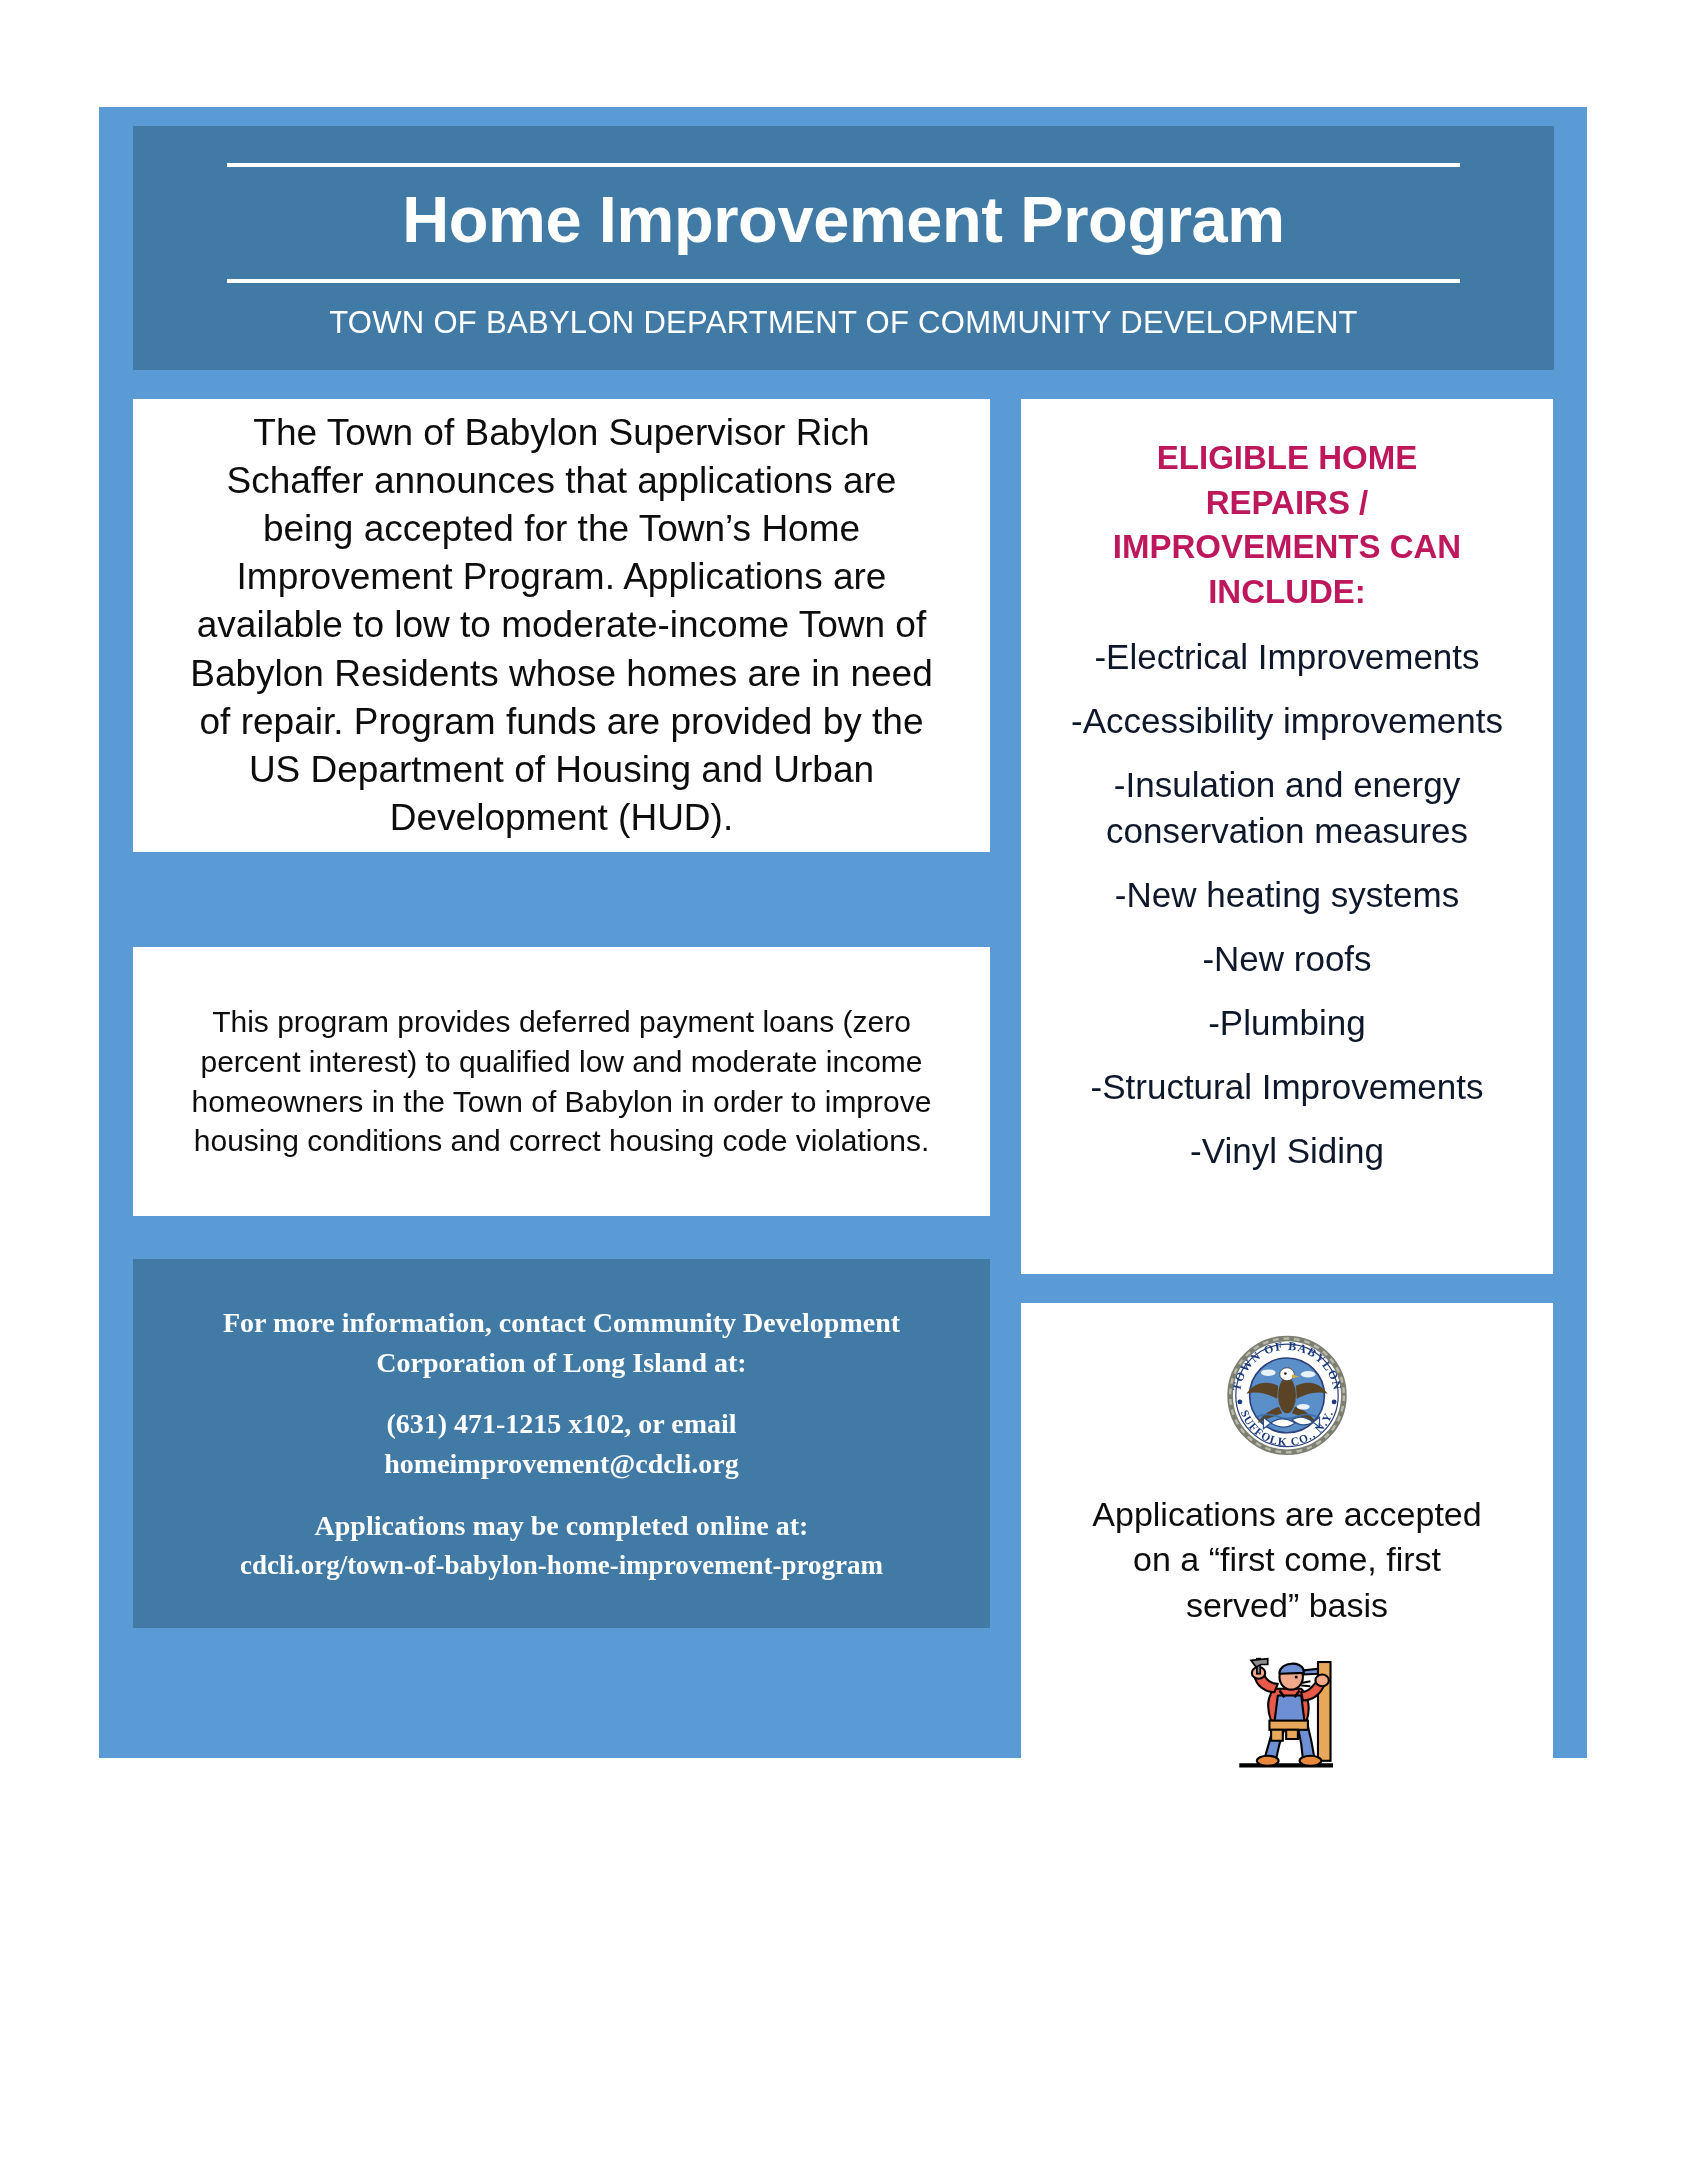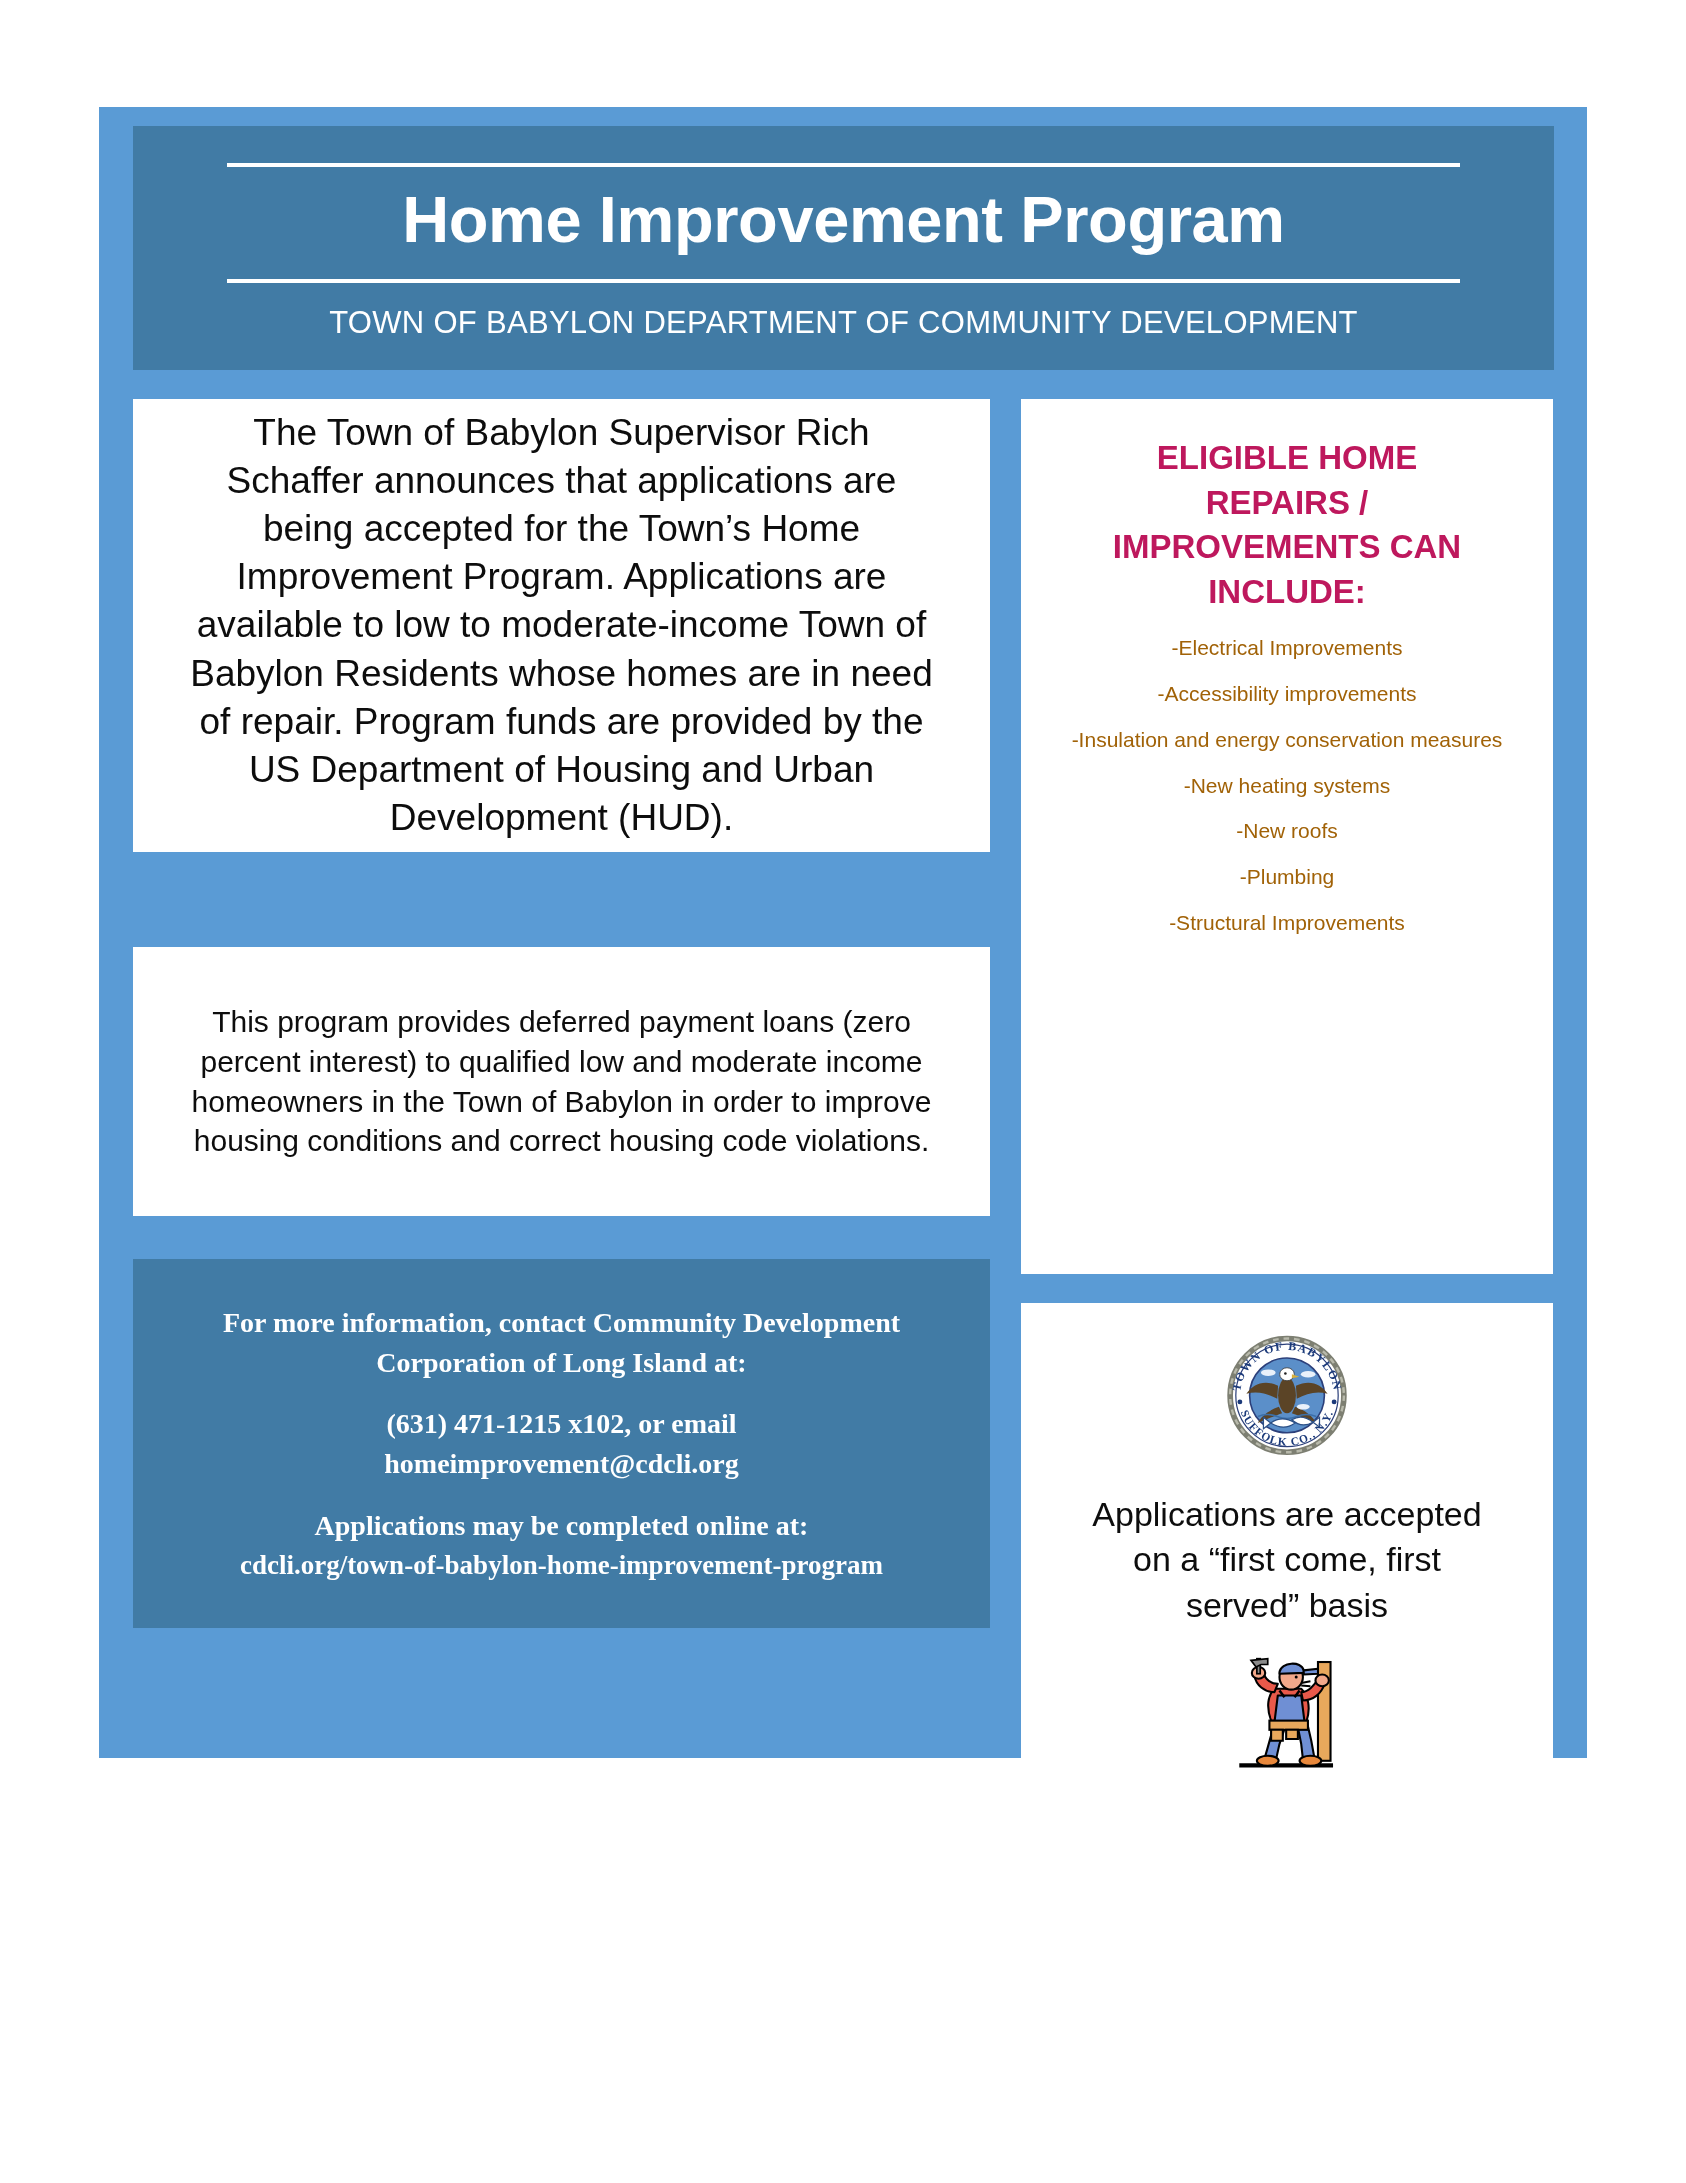--- a/index.html
+++ b/index.html
@@ -149,22 +149,22 @@
   }
   .eligible-heading {
     color: #be185d;
     font-size: 33px;
     font-weight: bold;
     line-height: 1.35;
     margin: 0 auto 20px auto;
     width: 395px;
   }
   .eligible-item {
-    color: #a16207;
-    font-size: 21px;
+    color: #0f172a;
+    font-size: 35px;
     line-height: 1.30;
     margin-bottom: 18.5px;
     padding: 0 23.5px;
   }
   .eligible-item:last-child { margin-bottom: 0; }
 
   #panel-seal {
     left: 922px;
     top: 1196px;
     width: 532px;
@@ -224,20 +224,21 @@
 
   <div class="panel" id="panel-eligible">
     <div class="eligible-heading">ELIGIBLE HOME REPAIRS / IMPROVEMENTS CAN INCLUDE:</div>
     <div class="eligible-item">-Electrical Improvements</div>
     <div class="eligible-item">-Accessibility improvements</div>
     <div class="eligible-item">-Insulation and energy conservation measures</div>
     <div class="eligible-item">-New heating systems</div>
     <div class="eligible-item">-New roofs</div>
     <div class="eligible-item">-Plumbing</div>
     <div class="eligible-item">-Structural Improvements</div>
+    <div class="eligible-item">-Vinyl Siding</div>
   </div>
 
   <div class="panel" id="panel-seal">
 
     <div class="seal-wrap">
       <svg viewBox="0 0 160 160" width="134" height="130" aria-hidden="true">
         <defs>
           <path id="arcTop" d="M 80 80 m -58 0 a 58 58 0 0 1 116 0" fill="none"></path>
           <path id="arcBot" d="M 80 80 m -60 0 a 60 60 0 0 0 120 0" fill="none"></path>
         </defs>

